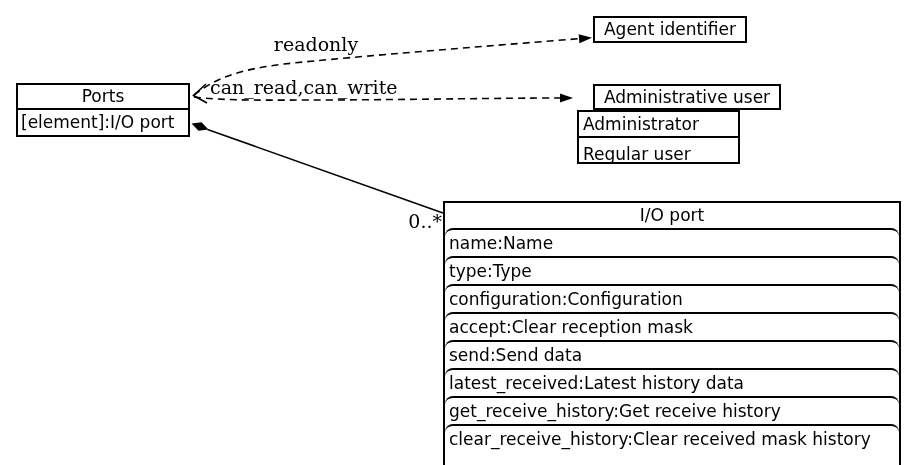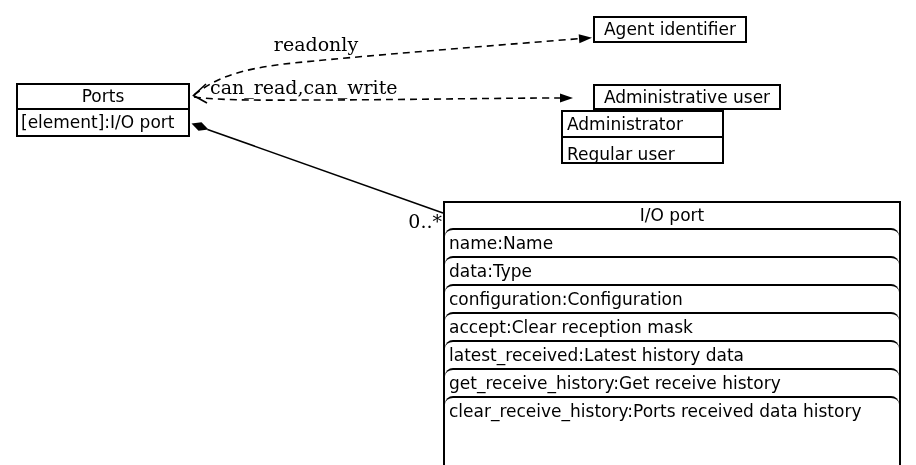--- a/index.html
+++ b/index.html
@@ -21,21 +21,21 @@
   
   #ports-box{left:16px;top:83px;width:174px;height:54px;}
   #ports-box .hdr{height:23px;}
   #ports-box .attr{height:27px;padding-left:3px;}
   
   #agent-box{left:593px;top:16px;width:154px;height:27px;}
   #agent-box .hdr{height:23px;}
   
   #admin-hdr-box{left:593px;top:84px;width:188px;height:26px;}
   #admin-hdr-box .hdr{height:22px;}
-  #admin-rows-box{left:561px;top:110px;width:163px;height:54px;}
+  #admin-rows-box{left:577px;top:110px;width:163px;height:54px;}
   #admin-rows-box .attr.first{height:24px;}
   #admin-rows-box .attr.second{height:34px;}
   
   #io-box{left:443px;top:201px;width:458px;height:277px;}
   #io-box .hdr{height:25px;}
   #io-box .attr{height:28px;border-radius:8px;}
   
   .edge-label{
     position:absolute;font-family:"DejaVu Serif",serif;font-size:19px;
     line-height:17px;color:#000;z-index:2;white-space:nowrap;
@@ -67,26 +67,27 @@
     <div class="cell hdr">Administrative user</div>
   </div>
   <div class="box" id="admin-rows-box">
     <div class="cell attr first">Administrator</div>
     <div class="cell attr second">Regular user</div>
   </div>
 
   <div class="box" id="io-box">
     <div class="cell hdr">I/O port</div>
     <div class="cell attr">name:Name</div>
-    <div class="cell attr">data:Type</div>
+    <div class="cell attr">type:Type</div>
     <div class="cell attr">configuration:Configuration</div>
     <div class="cell attr">accept:Clear reception mask</div>
+    <div class="cell attr">send:Send data</div>
     <div class="cell attr">latest_received:Latest history data</div>
     <div class="cell attr">get_receive_history:Get receive history</div>
-    <div class="cell attr">clear_receive_history:Ports received data history</div>
+    <div class="cell attr">clear_receive_history:Clear received mask history</div>
   </div>
 
   <div class="edge-label" id="lbl-readonly">readonly</div>
   <div class="edge-label" id="lbl-canread">can_read,can_write</div>
   <div class="edge-label" id="lbl-mult">0..*</div>
 
   <svg id="edge-layer" width="916" height="465" viewBox="0 0 916 465" aria-hidden="true">
 
     <path class="dash" d="M194,95 C218,76 244,69 284,64 C348,57 512,44 588,38"></path>
     <polygon class="head" points="592,37.7 579.4,43.2 578.7,34.2"></polygon>

